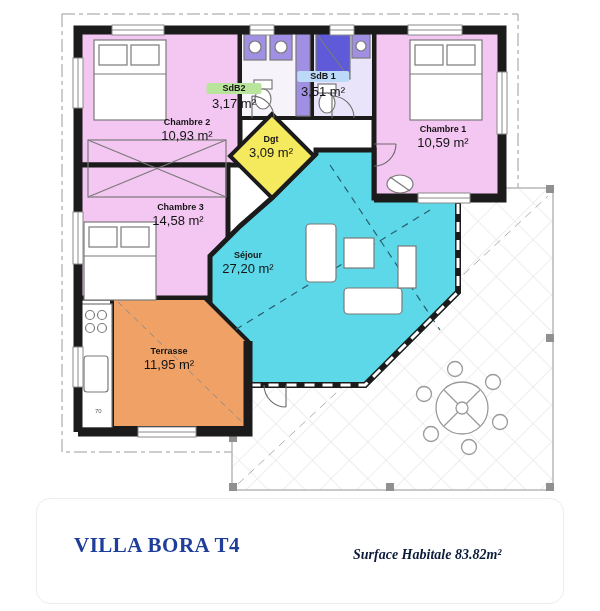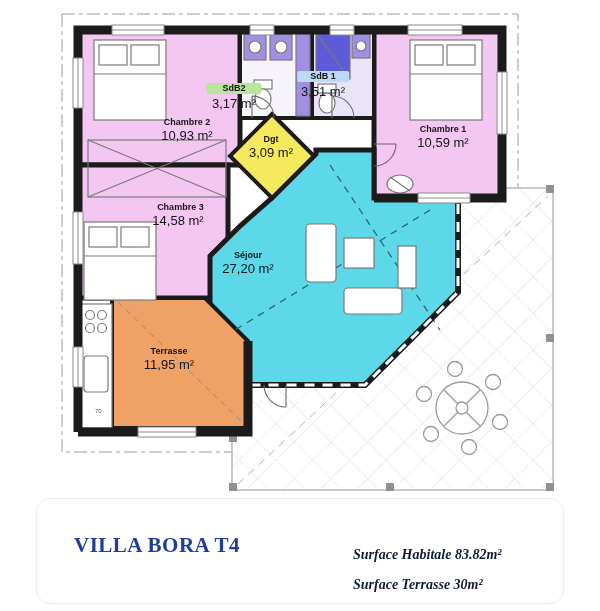--- a/index.html
+++ b/index.html
@@ -211,16 +211,15 @@
     <div class="room-name">Terrasse</div>
     <div class="room-area">11,95 m²</div>
   </div>
 
   <div class="dim-label">70</div>
 
   <div class="footer-card"></div>
   <div class="footer-title">VILLA BORA T4</div>
   <div class="footer-surfaces">
     <div>Surface Habitale 83.82m²</div>
-    <div>Surface Terrasse 30m²</div>
   </div>
 
 </div>
 
 </body></html>

